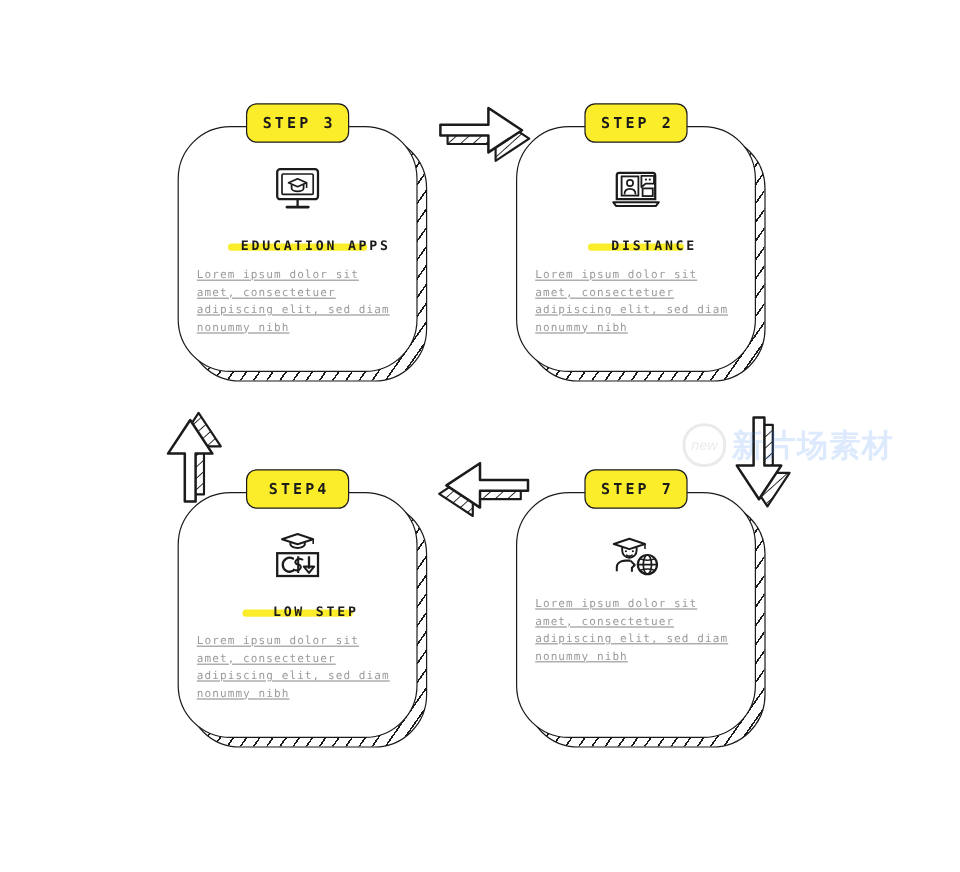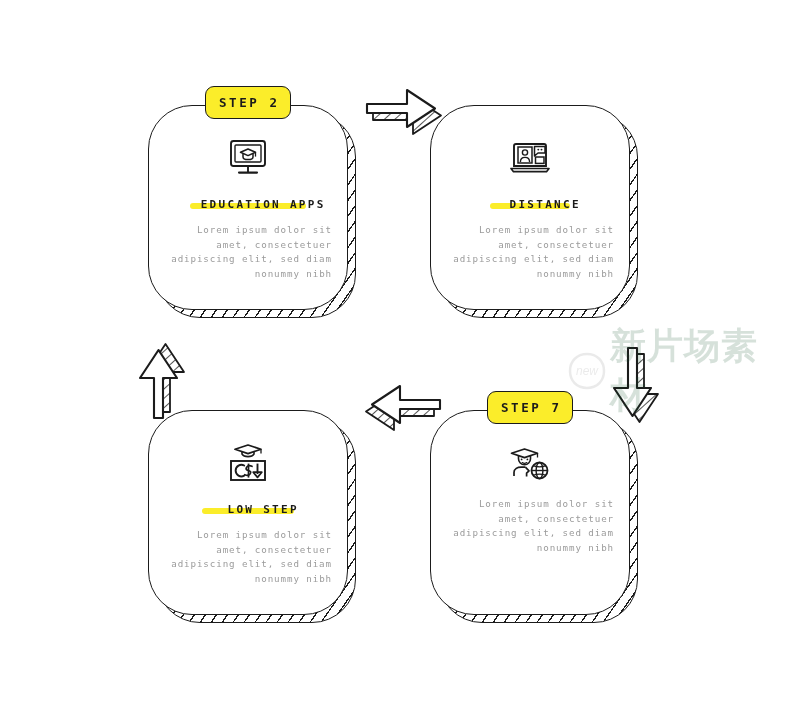--- a/index.html
+++ b/index.html
@@ -126,25 +126,26 @@
     letter-spacing: 2.3px;
     color: #1b1b1b;
     white-space: nowrap;
     text-indent: 2.3px;
     margin-left: 28px;
   }
 
   .card-body {
     margin-top: 11px;
     width: 168px;
-    text-align: right;
+    text-align: left;
     font-size: 9.2px;
     line-height: 14.5px;
     letter-spacing: 0.9px;
     color: #9b9b9b;
+    text-decoration: underline;
   }
 
   
   .arrow {
     position: absolute;
   }
   .arrow svg { display: block; }
 
   
   #watermark {
@@ -171,23 +172,23 @@
     display: flex;
     align-items: center;
     justify-content: center;
     font-family: "Liberation Sans", sans-serif;
     font-size: 12px;
     font-style: italic;
     color: #8a8a8a;
   }
   .wm-text {
     font-family: Liberation Mono, monospace;
-    font-size: 36px;
+    font-size: 26px;
     font-weight: 700;
-    color: #14532d;
+    color: #3b82f6;
     letter-spacing: 1px;
     margin-left: 2px;
   }
 </style>
 </head>
 <body>
 
 <div id="canvas">
 
   <div class="card" style="left:148px; top:105px;">
@@ -204,21 +205,21 @@
           <line x1="22" y1="28" x2="22" y2="34" stroke="#1b1b1b" stroke-width="1.9"></line>
           <line x1="13" y1="34.6" x2="31" y2="34.6" stroke="#1b1b1b" stroke-width="2.1" stroke-linecap="round"></line>
         </svg>
       </div>
       <div class="card-title-wrap">
         <span class="title-highlight" style="width:116px;"></span>
         <span class="card-title">EDUCATION APPS</span>
       </div>
       <div class="card-body">Lorem ipsum dolor sit amet, consectetuer adipiscing elit, sed diam nonummy nibh</div>
     </div>
-    <div class="step-badge">STEP 2</div>
+    <div class="step-badge">STEP 3</div>
   </div>
 
   <div class="card" style="left:430px; top:105px;">
     <div class="card-shadow"></div>
     <div class="card-face"></div>
     <div class="card-inner">
       <div class="card-icon">
         <svg width="44" height="42" viewBox="0 0 44 42">
           <path d="M8 6 h28 a2 2 0 0 1 2 2 v20 h-32 v-20 a2 2 0 0 1 2 -2 z" fill="none" stroke="#1b1b1b" stroke-width="1.9"></path>
           <path d="M3 30.5 h38 l-2.5 3.2 h-33 z" fill="none" stroke="#1b1b1b" stroke-width="1.7" stroke-linejoin="round"></path>
@@ -230,20 +231,21 @@
           <circle cx="33.5" cy="11.6" r="0.95" fill="#1b1b1b"></circle>
           <rect x="27.5" y="19" width="8.5" height="6.4" fill="none" stroke="#1b1b1b" stroke-width="1.5"></rect>
         </svg>
       </div>
       <div class="card-title-wrap">
         <span class="title-highlight" style="width:80px;"></span>
         <span class="card-title">DISTANCE</span>
       </div>
       <div class="card-body">Lorem ipsum dolor sit amet, consectetuer adipiscing elit, sed diam nonummy nibh</div>
     </div>
+    <div class="step-badge">STEP 2</div>
   </div>
 
   <div class="card" style="left:430px; top:410px;">
     <div class="card-shadow"></div>
     <div class="card-face"></div>
     <div class="card-inner">
       <div class="card-icon">
         <svg width="44" height="44" viewBox="0 0 44 44">
           <path d="M16.5 7 L29.5 11.3 L16.5 15.6 L3.5 11.3 Z" fill="none" stroke="#1b1b1b" stroke-width="1.7" stroke-linejoin="round"></path>
           <path d="M10.5 13.6 v3.2 a6 6 0 0 0 12 0 v-3.2" fill="none" stroke="#1b1b1b" stroke-width="1.6" stroke-linejoin="round"></path>
@@ -281,20 +283,21 @@
           <line x1="31.5" y1="22.6" x2="31.5" y2="33" stroke="#1b1b1b" stroke-width="1.9"></line>
           <path d="M27.2 31.2 L31.5 36.4 L35.8 31.2 Z" fill="none" stroke="#1b1b1b" stroke-width="1.7" stroke-linejoin="round"></path>
         </svg>
       </div>
       <div class="card-title-wrap">
         <span class="title-highlight" style="width:92px;"></span>
         <span class="card-title">LOW STEP</span>
       </div>
       <div class="card-body">Lorem ipsum dolor sit amet, consectetuer adipiscing elit, sed diam nonummy nibh</div>
     </div>
+    <div class="step-badge">STEP4</div>
   </div>
 
   <div class="arrow" style="left:359px; top:82px;">
     <svg width="96" height="58" viewBox="0 0 96 58">
       <defs>
         <pattern id="hatchA" width="7" height="7" patternTransform="rotate(48)" patternUnits="userSpaceOnUse">
           <line x1="0" y1="0" x2="0" y2="7" stroke="#1b1b1b" stroke-width="1.5"></line>
         </pattern>
       </defs>
       <path d="M8 31 L48 31 L48 45 L76 26.5 L48 8 L48 22 L8 22 Z" transform="translate(6,7)" fill="url(#hatchA)" stroke="#1b1b1b" stroke-width="1.8" stroke-linejoin="round"></path>

